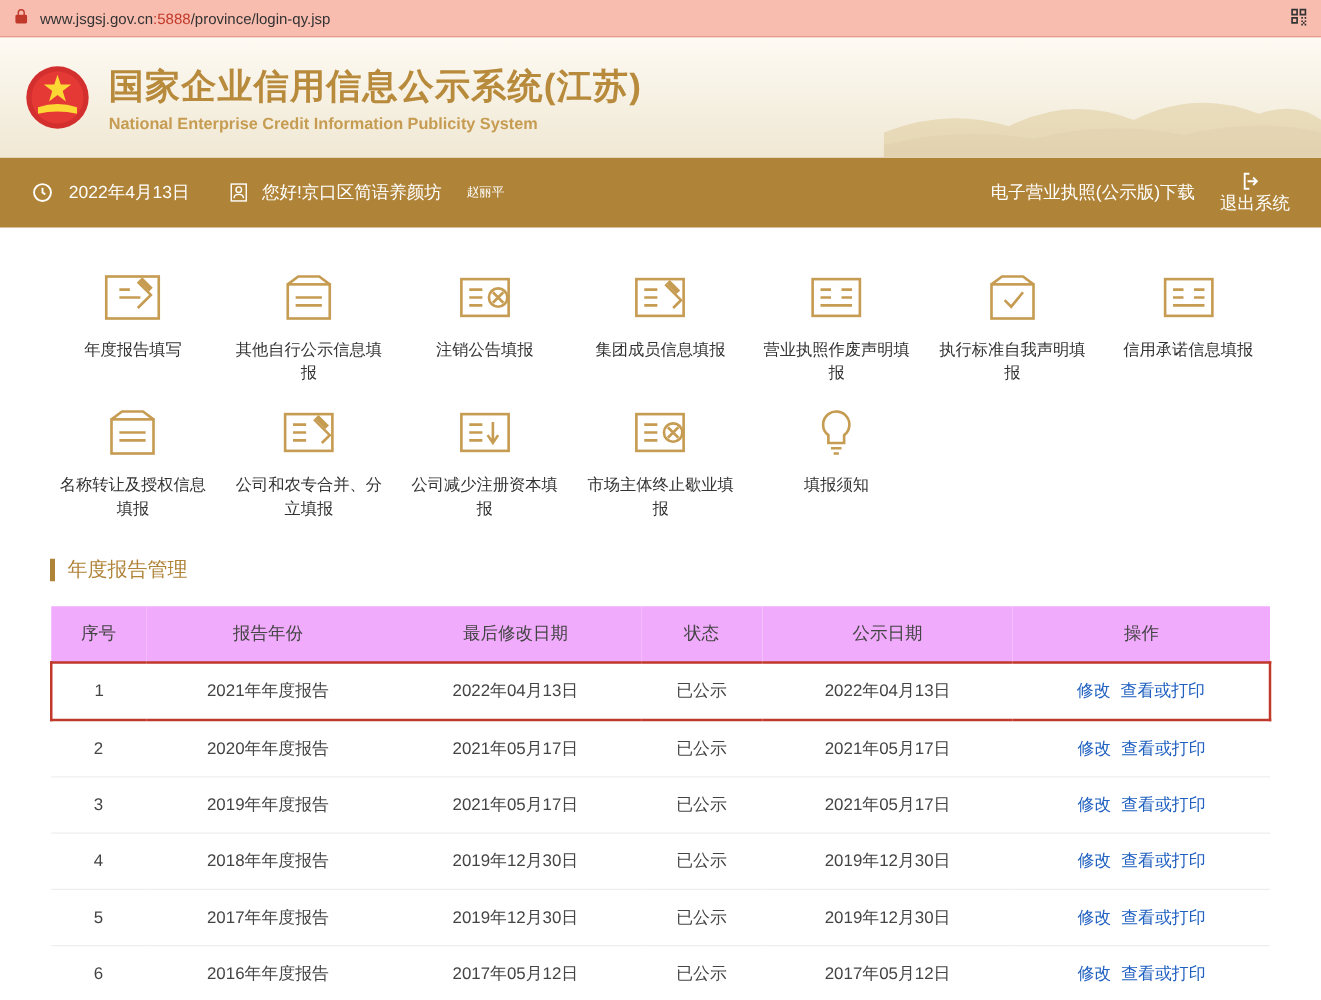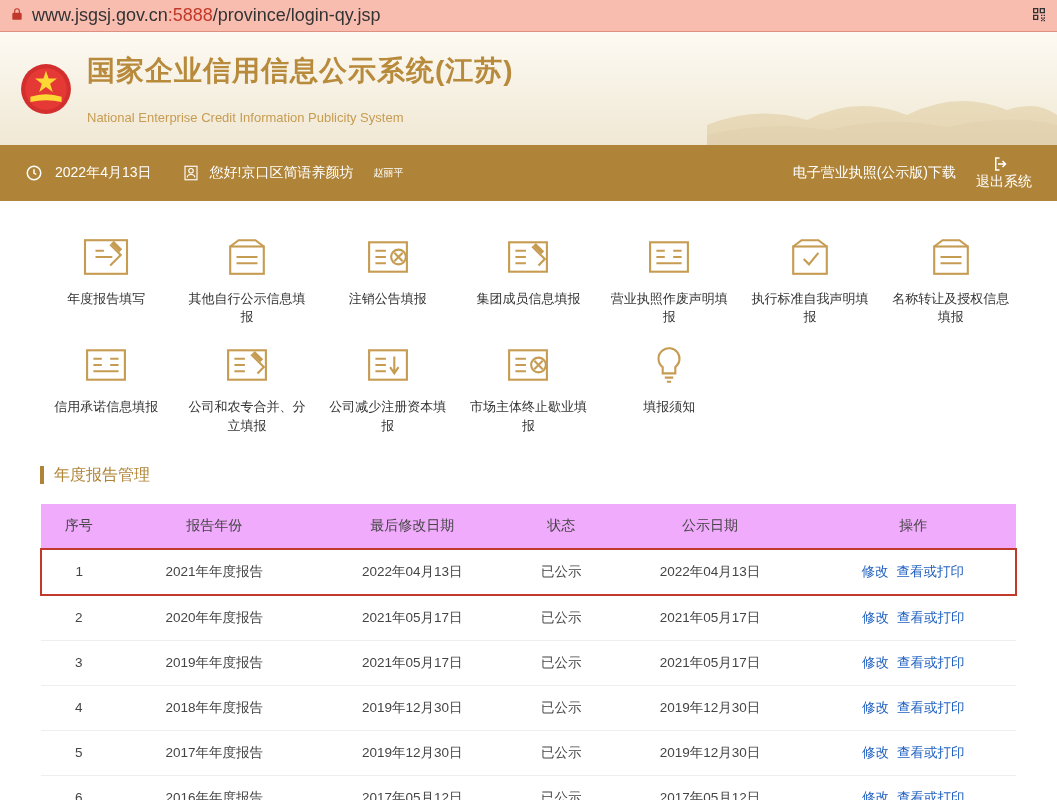--- a/index.html
+++ b/index.html
@@ -1,29 +1,29 @@
 <!DOCTYPE html>
 <html><head>
   <meta charset="utf-8">
   <style>
     * { margin: 0; padding: 0; box-sizing: border-box; }
     body { font-family: "Microsoft YaHei", Arial, sans-serif; background: #fff; font-size: 13px; }
 
     .browser-bar { background: #f9bdb0; padding: 5px 10px; display: flex; align-items: center; border-bottom: 1px solid #e09080; }
     .browser-bar .lock { color: #c0392b; margin-right: 8px; font-size: 14px; }
-    .browser-bar .url { color: #333; font-size: 18px; }
+    .browser-bar .url { color: #333; font-size: 12px; }
     .browser-bar .url .port { color: #c0392b; }
     .browser-bar .qr { margin-left: auto; font-size: 14px; }
 
     .header { background: linear-gradient(to bottom, #fdfaf3 0%, #f0e8d4 100%); padding: 20px 10px 20px 20px; display: flex; align-items: center; position: relative; overflow: hidden; }
     .header .emblem { width: 52px; height: 52px; position: relative; margin-right: 15px; flex-shrink: 0; }
     .header .emblem svg { width: 100%; height: 100%; }
     .header .titles { display: flex; flex-direction: column; }
     .header .title-cn { font-size: 28px; color: #b88a3c; font-weight: 600; letter-spacing: 1px; }
-    .header .title-en { font-size: 13px; color: #c69c52; margin-top: 20px; }
+    .header .title-en { font-size: 13px; color: #c69c52; margin-top: 3px; font-weight: bold; }
     .header-bg { position: absolute; right: 0; bottom: 0; width: 350px; height: 80px; opacity: 0.35; }
 
     .topbar { background: #b08438; color: #fff; display: flex; align-items: center; padding: 0 25px; height: 56px; }
     .topbar .clock { margin-right: 12px; display: flex; align-items: center; }
     .topbar .clock svg { width: 18px; height: 18px; }
     .topbar .date { font-size: 14px; margin-right: 30px; }
     .topbar .user-icon { margin-right: 10px; display: flex; align-items: center; }
     .topbar .user-icon svg { width: 18px; height: 18px; }
     .topbar .greeting { font-size: 14px; margin-right: 20px; }
     .topbar .username { font-size: 10px; }
@@ -176,34 +176,34 @@
           <svg viewBox="0 0 48 40">
             <rect x="8" y="10" width="32" height="26" stroke-width="2"></rect>
             <path d="M8 10l8-6h16l8 6M18 22l5 5 9-11" stroke-width="2"></path>
           </svg>
         </div>
         <div class="label">执行标准自我声明填报</div>
       </div>
       <div class="menu-item">
         <div class="icon">
           <svg viewBox="0 0 48 40">
+            <rect x="6" y="6" width="36" height="28" stroke-width="2"></rect>
+            <path d="M12 14h8M12 20h8M28 14h8M28 20h8M12 26h24" stroke-width="2"></path>
+          </svg>
+        </div>
+        <div class="label">信用承诺信息填报</div>
+      </div>
+      <div class="menu-item">
+        <div class="icon">
+          <svg viewBox="0 0 48 40">
             <rect x="8" y="10" width="32" height="26" stroke-width="2"></rect>
             <path d="M8 10l8-6h16l8 6M14 20h20M14 26h20" stroke-width="2"></path>
           </svg>
         </div>
         <div class="label">名称转让及授权信息填报</div>
-      </div>
-      <div class="menu-item">
-        <div class="icon">
-          <svg viewBox="0 0 48 40">
-            <rect x="6" y="6" width="36" height="28" stroke-width="2"></rect>
-            <path d="M12 14h8M12 20h8M28 14h8M28 20h8M12 26h24" stroke-width="2"></path>
-          </svg>
-        </div>
-        <div class="label">信用承诺信息填报</div>
       </div>
       <div class="menu-item">
         <div class="icon">
           <svg viewBox="0 0 48 40">
             <rect x="6" y="6" width="36" height="28" stroke-width="2"></rect>
             <path d="M12 14h10M12 20h10M12 26h10M28 10l12 12-6 6" stroke-width="2"></path>
             <path d="M30 8l8 8" stroke-width="4" stroke="#c69c52"></path>
           </svg>
         </div>
         <div class="label">公司和农专合并、分立填报</div>

